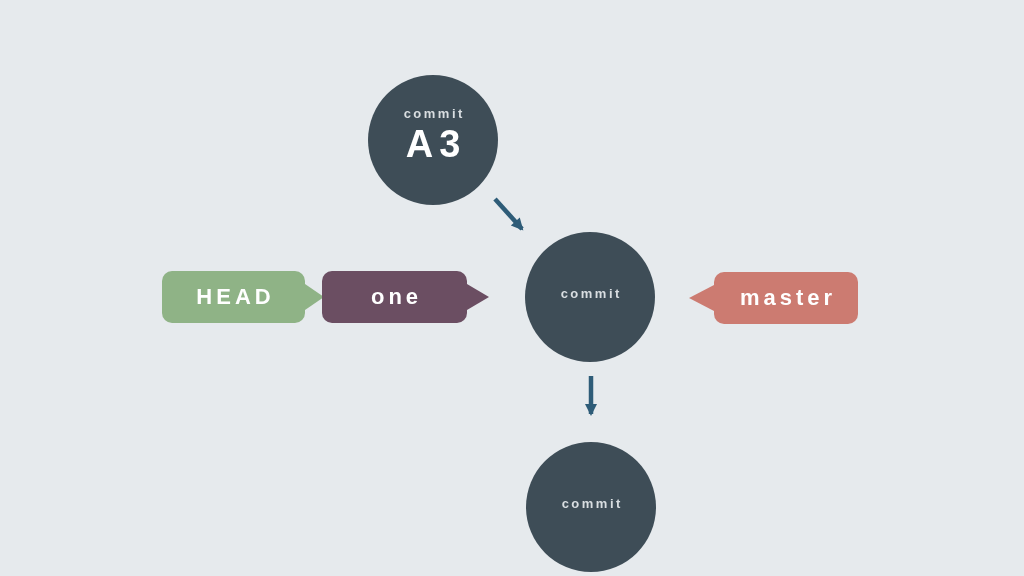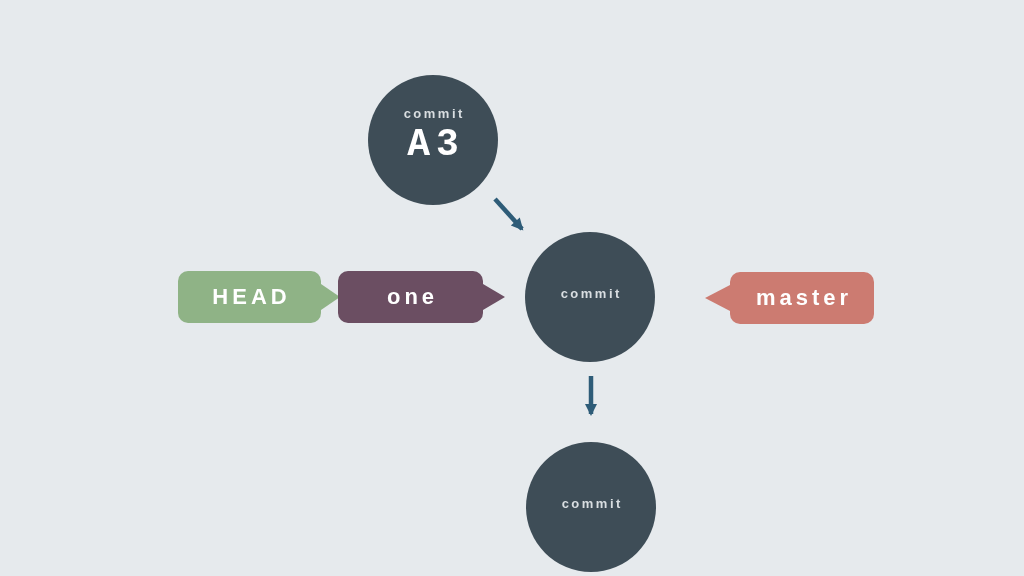--- a/index.html
+++ b/index.html
@@ -48,34 +48,32 @@
     padding-left:2.5px; 
     margin-top:-8px;
   }
   .node-id{
     color:var(--node-text);
     font-size:38px;
     font-weight:bold;
     letter-spacing:6px;
     padding-left:6px;
     margin-top:2px;
-    font-family:Liberation Mono, monospace;
   }
   
   .tag{
     position:absolute;
     height:52px;
     border-radius:10px;
     display:flex;align-items:center;justify-content:center;
     color:var(--tag-text);
     font-size:22px;
     font-weight:600;
     letter-spacing:4px;
     padding-left:4px; 
-    margin-left:16px;
   }
   .tag-head{left:162px;top:271px;width:143px;background:var(--head);}
   .tag-head::after{
     content:"";position:absolute;left:100%;top:50%;
     transform:translateY(-50%);
     border-top:13px solid transparent;
     border-bottom:13px solid transparent;
     border-left:19px solid var(--head);
   }
   .tag-one{left:322px;top:271px;width:145px;background:var(--one);}

